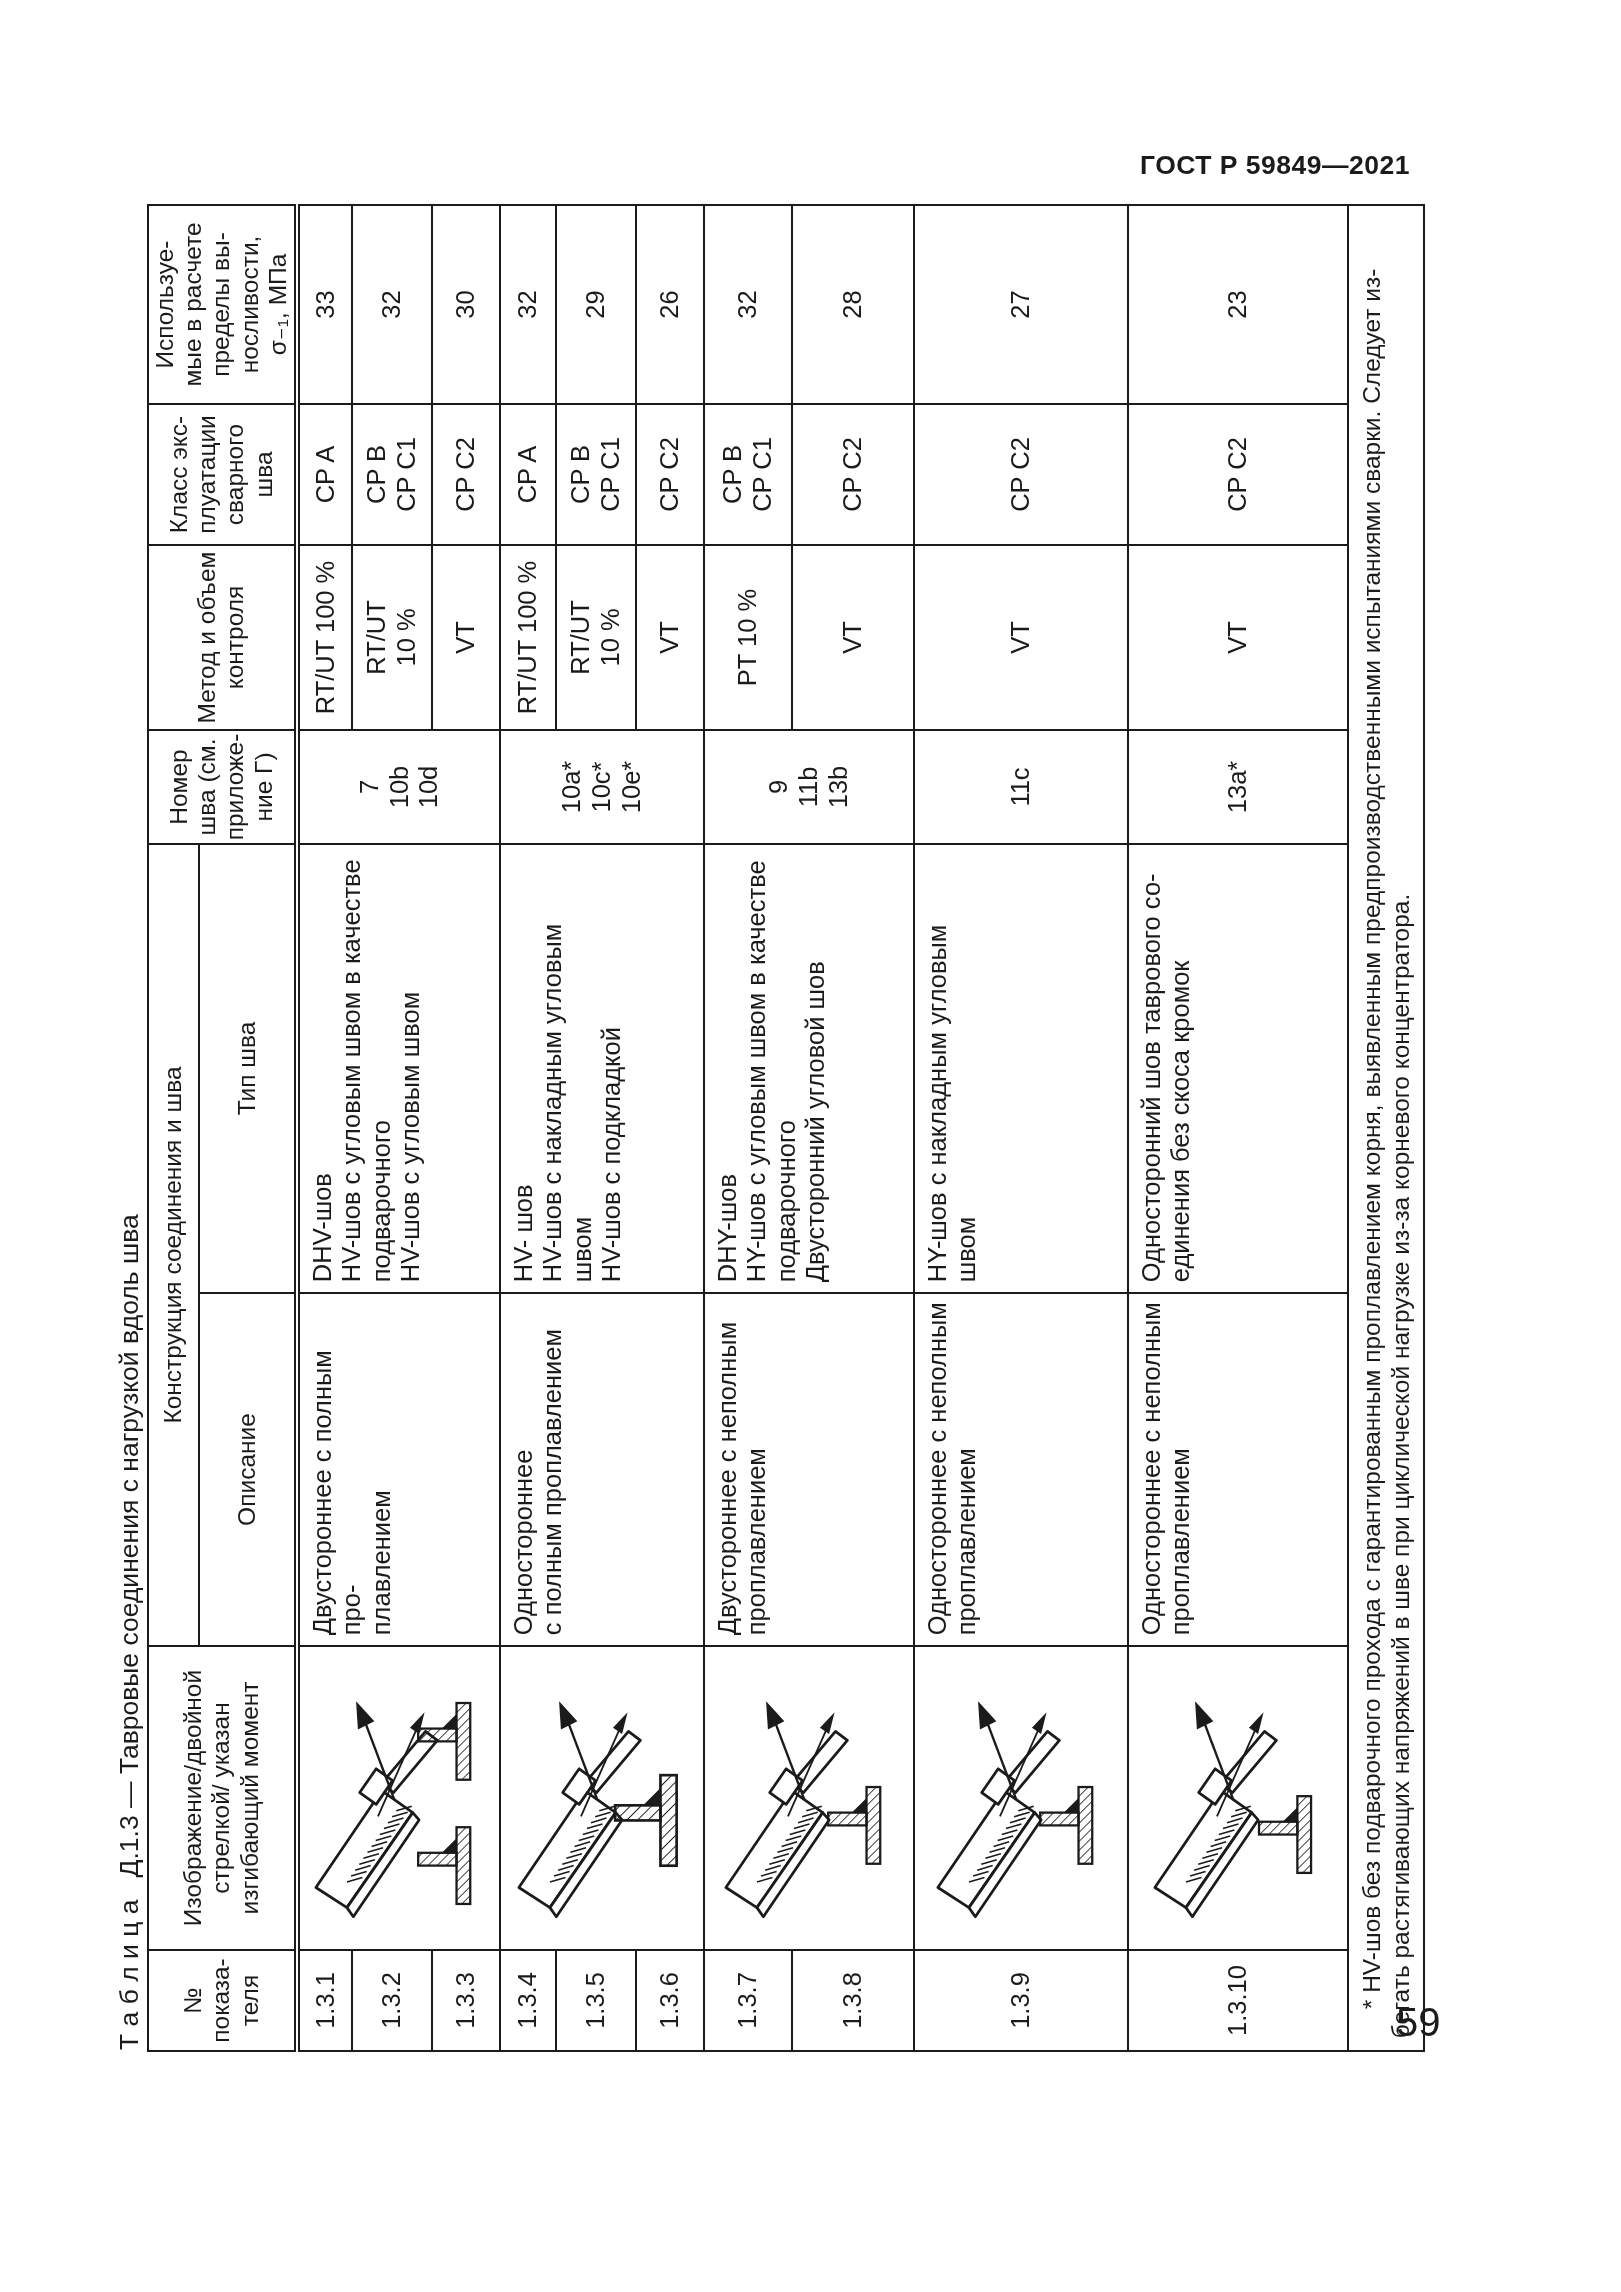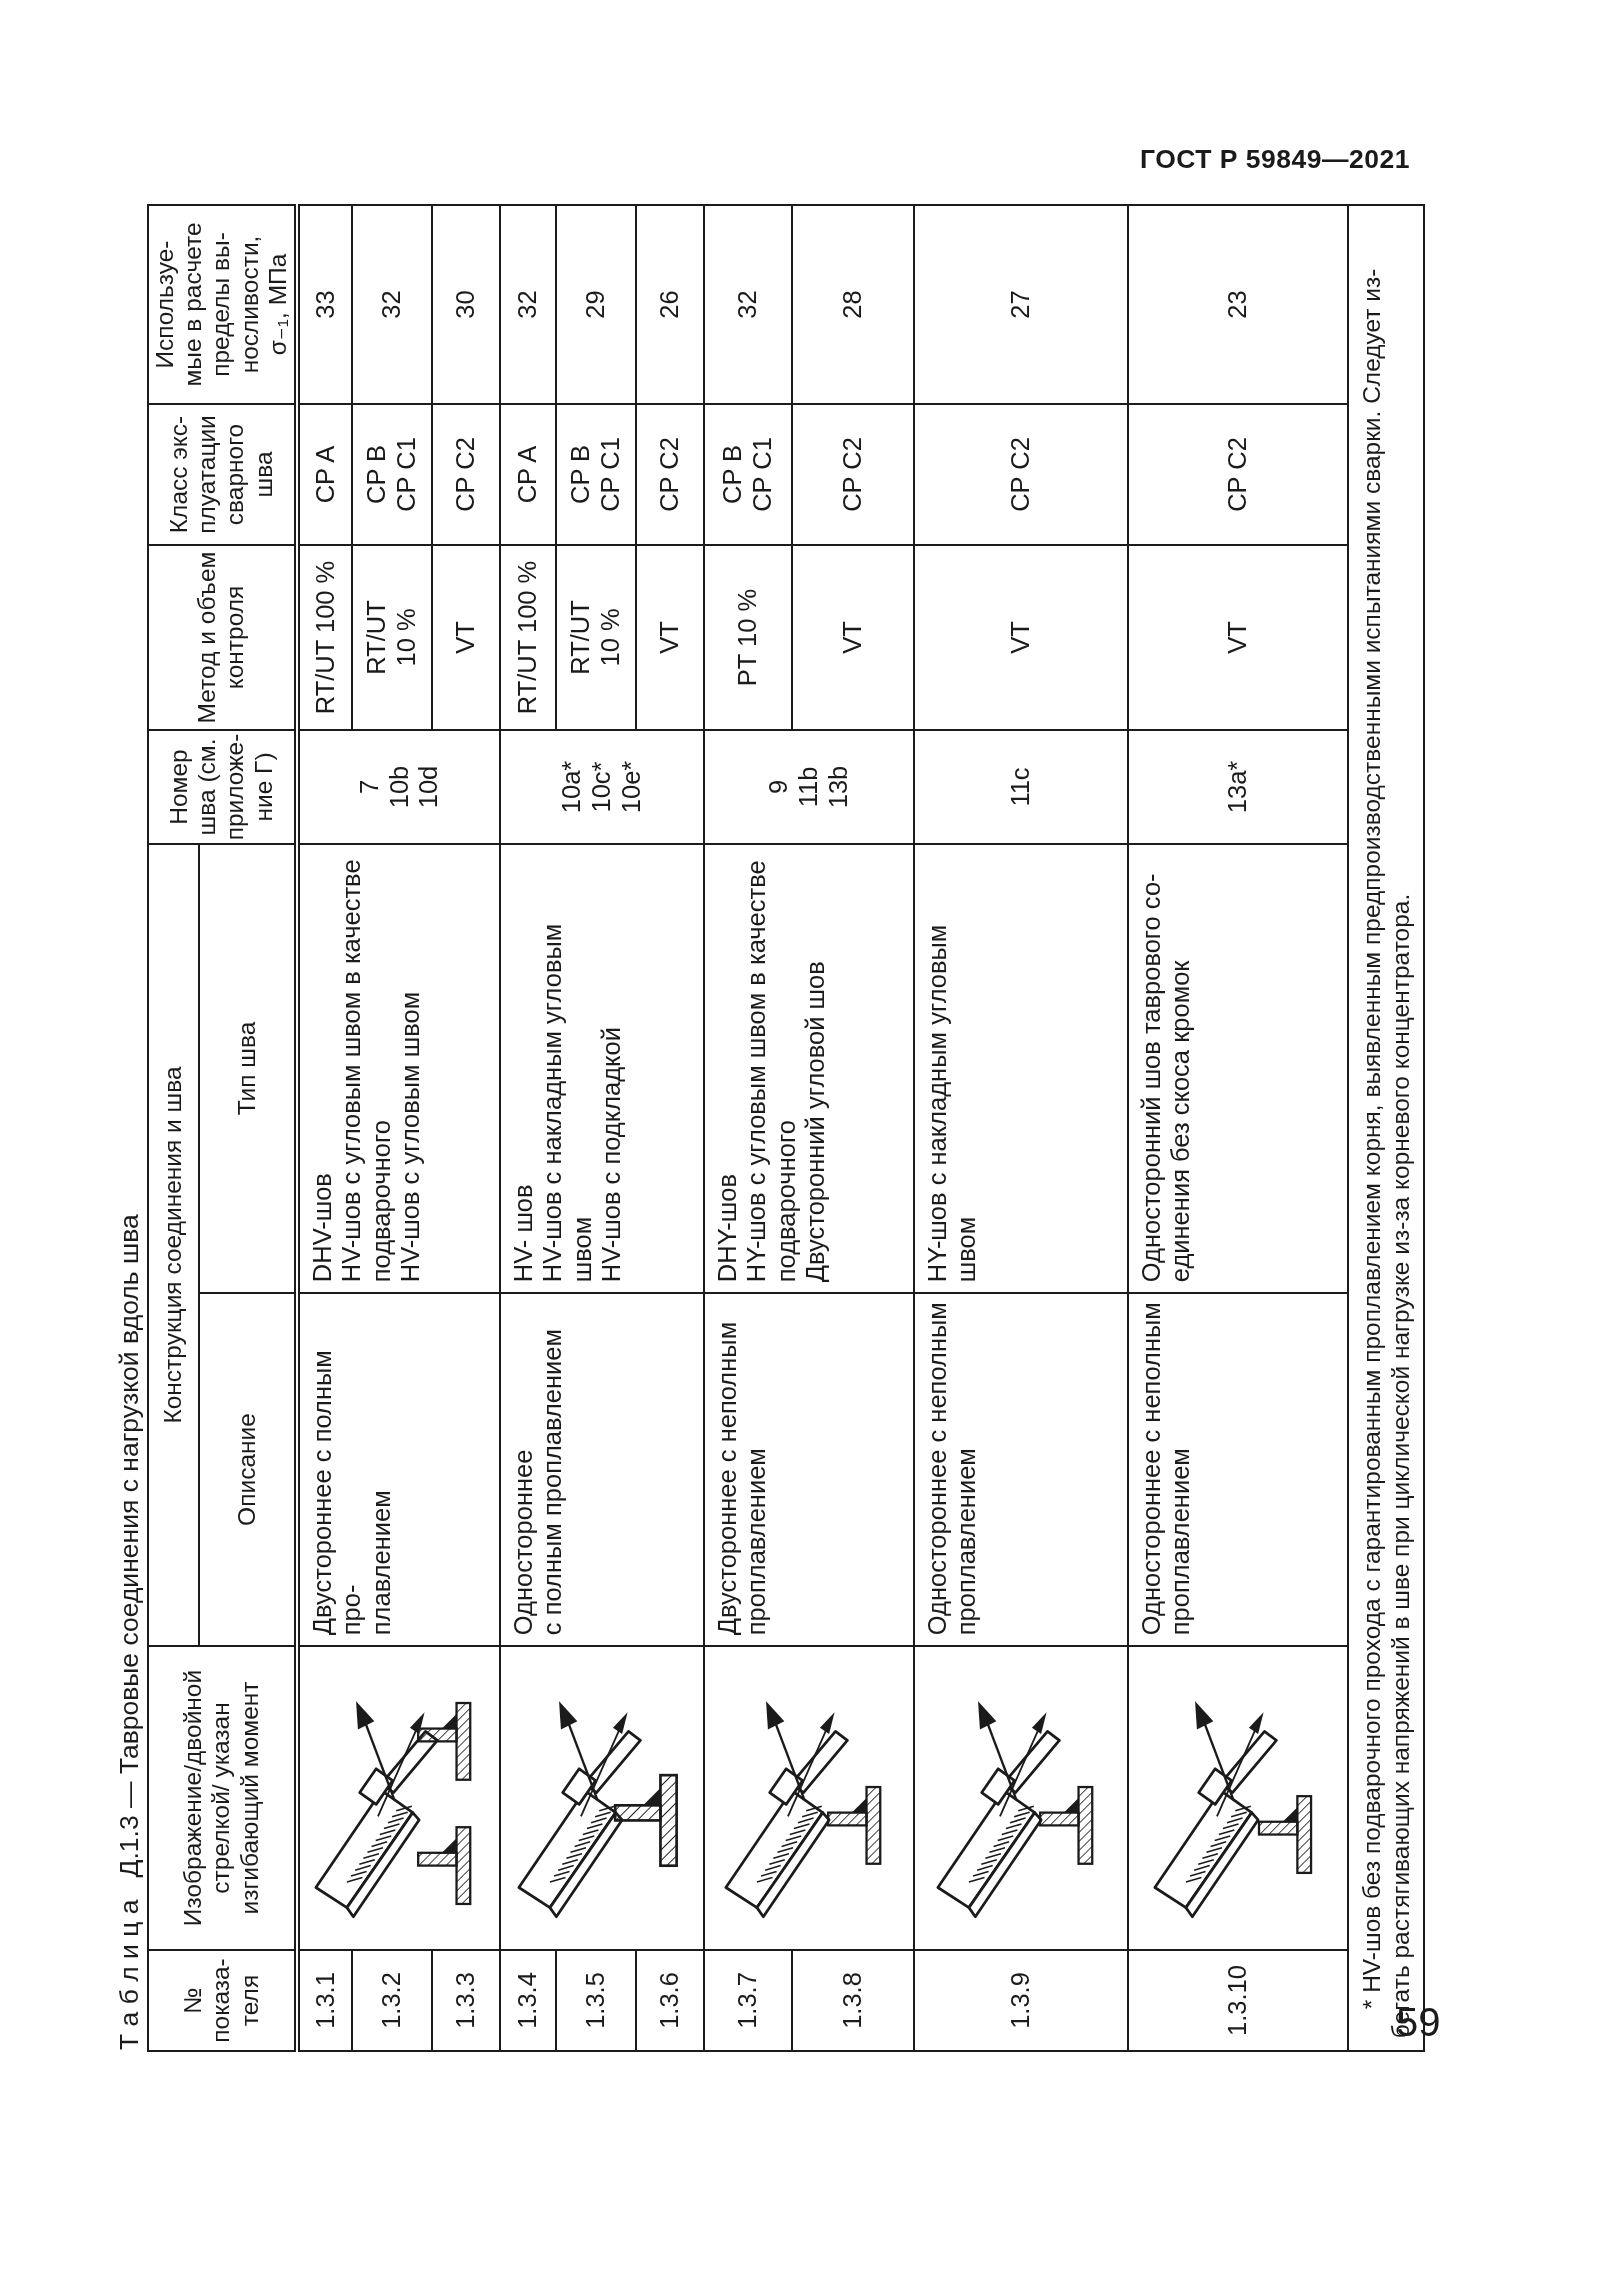--- a/index.html
+++ b/index.html
@@ -1,21 +1,21 @@
 <!DOCTYPE html>
 <html><head>
 <meta charset="utf-8">
 <style>
   html,body{margin:0;padding:0;}
   body{
     width:1621px;height:2293px;position:relative;background:#ffffff;
     font-family:"Liberation Sans","DejaVu Sans",sans-serif;color:#1b1b1b;
     overflow:hidden;
   }
-  .doc-header{position:absolute;left:1140px;top:144px;font-weight:bold;font-size:26.5px;letter-spacing:0.5px;}
+  .doc-header{position:absolute;left:1140px;top:150px;font-weight:bold;font-size:26.5px;letter-spacing:0.5px;}
   .page-num{position:absolute;left:1396px;top:2000px;font-size:40px;}
   
   .rot{position:absolute;left:106px;top:2052px;width:1847px;height:1321px;
        transform:rotate(-90deg);transform-origin:0 0;}
   .tbl-title{font-size:26.5px;height:41px;box-sizing:border-box;padding:7.8px 0 0 2px;white-space:pre;}
   table{border-collapse:collapse;table-layout:fixed;width:1846px;}
   td{border:2px solid #1b1b1b;font-size:25.5px;line-height:1.16;white-space:pre-line;
      box-sizing:border-box;padding:2px;overflow:hidden;vertical-align:middle;text-align:center;}
   td.hd{font-size:24.5px;line-height:1.15;}
   td.grp{height:49px;}

